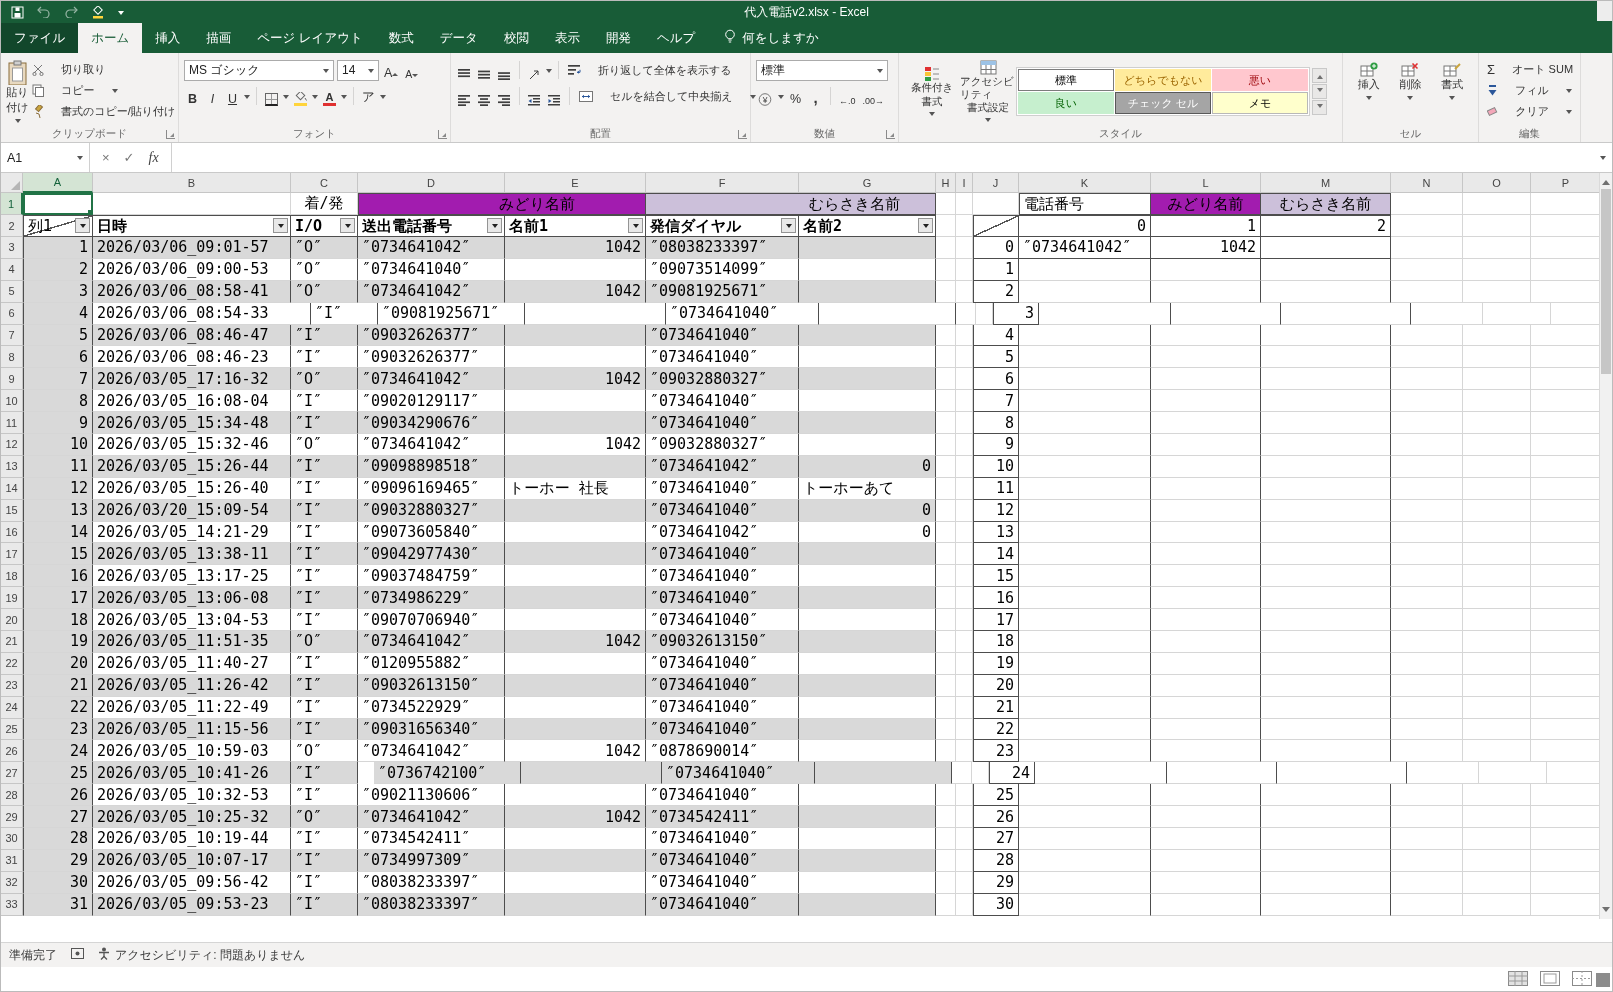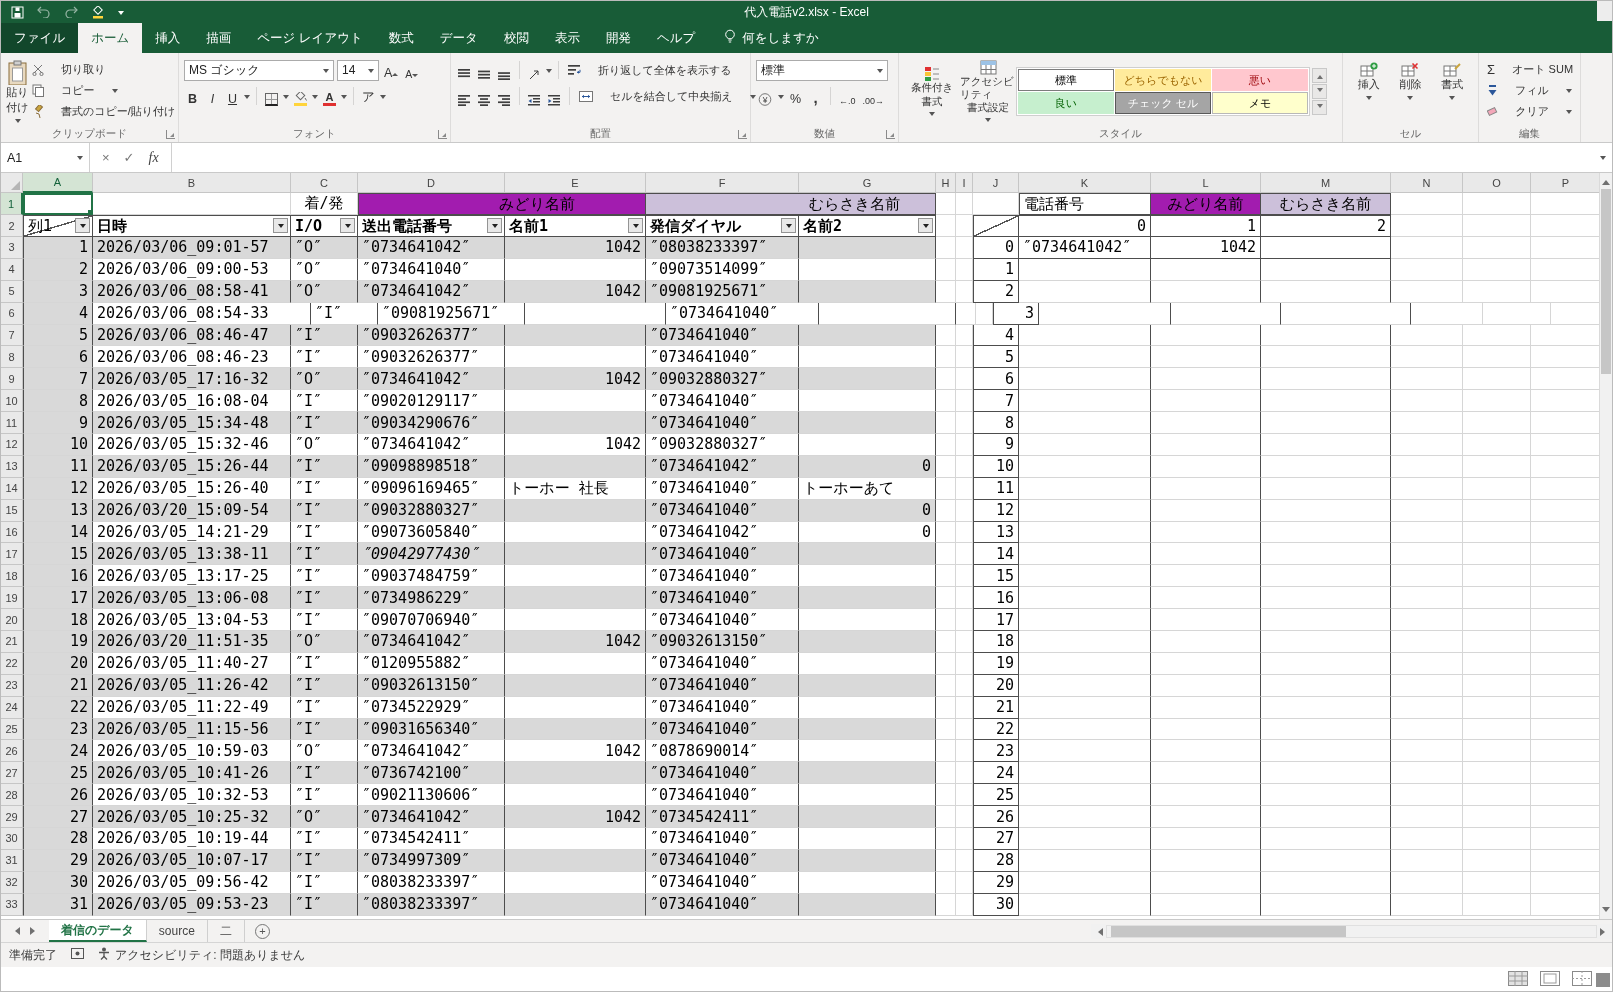--- a/index.html
+++ b/index.html
@@ -884,21 +884,21 @@
         <div class="gc br" style="width: 130px;"></div>
         <div class="gc" style="width: 72px;"></div>
         <div class="gc" style="width: 68px;"></div>
         <div class="gc" style="width: 70px;"></div>
       </div>
       <div class="grow" style="height: 21.9px;">
         <div class="gc gut" style="width: 22px;">17</div>
         <div class="gc agray num bl br" style="width: 70px;">15</div>
         <div class="gc br band" style="width: 198px;">2026/03/05_13:38-11</div>
         <div class="gc br band" style="width: 67px;">″I″</div>
-        <div class="gc br band" style="width: 147px; font-style: italic;">″09042977430″</div>
+        <div class="gc br band" style="width: 147px;">″09042977430″</div>
         <div class="gc br band" style="width: 141px;"></div>
         <div class="gc br band" style="width: 153px;">″0734641040″</div>
         <div class="gc br band" style="width: 137px;"></div>
         <div class="gc" style="width: 20px;"></div>
         <div class="gc" style="width: 17px;"></div>
         <div class="gc num bl br bb" style="width: 46px;">14</div>
         <div class="gc br" style="width: 132px;"></div>
         <div class="gc br" style="width: 110px;"></div>
         <div class="gc br" style="width: 130px;"></div>
         <div class="gc" style="width: 72px;"></div>
@@ -958,21 +958,21 @@
         <div class="gc br" style="width: 132px;"></div>
         <div class="gc br" style="width: 110px;"></div>
         <div class="gc br" style="width: 130px;"></div>
         <div class="gc" style="width: 72px;"></div>
         <div class="gc" style="width: 68px;"></div>
         <div class="gc" style="width: 70px;"></div>
       </div>
       <div class="grow" style="height: 21.9px;">
         <div class="gc gut" style="width: 22px;">21</div>
         <div class="gc agray num bl br" style="width: 70px;">19</div>
-        <div class="gc br band" style="width: 198px;">2026/03/20_11:51-35</div>
+        <div class="gc br band" style="width: 198px;">2026/03/05_11:51-35</div>
         <div class="gc br band" style="width: 67px;">″O″</div>
         <div class="gc br band" style="width: 147px;">″0734641042″</div>
         <div class="gc br band num" style="width: 141px;">1042</div>
         <div class="gc br band" style="width: 153px;">″09032613150″</div>
         <div class="gc br band" style="width: 137px;"></div>
         <div class="gc" style="width: 20px;"></div>
         <div class="gc" style="width: 17px;"></div>
         <div class="gc num bl br bb" style="width: 46px;">18</div>
         <div class="gc br" style="width: 132px;"></div>
         <div class="gc br" style="width: 110px;"></div>
@@ -1074,21 +1074,21 @@
         <div class="gc br" style="width: 130px;"></div>
         <div class="gc" style="width: 72px;"></div>
         <div class="gc" style="width: 68px;"></div>
         <div class="gc" style="width: 70px;"></div>
       </div>
       <div class="grow" style="height: 21.9px;">
         <div class="gc gut" style="width: 22px;">27</div>
         <div class="gc agray num bl br" style="width: 70px;">25</div>
         <div class="gc br band" style="width: 198px;">2026/03/05_10:41-26</div>
         <div class="gc br band" style="width: 67px;">″I″</div>
-        <div class="gc br band" style="width: 147px;">″0736742100″</div>
+        <div class="gc br band" style="width: 147px; margin-left: 16px;">″0736742100″</div>
         <div class="gc br band" style="width: 141px;"></div>
         <div class="gc br band" style="width: 153px;">″0734641040″</div>
         <div class="gc br band" style="width: 137px;"></div>
         <div class="gc" style="width: 20px;"></div>
         <div class="gc" style="width: 17px;"></div>
         <div class="gc num bl br bb" style="width: 46px;">24</div>
         <div class="gc br" style="width: 132px;"></div>
         <div class="gc br" style="width: 110px;"></div>
         <div class="gc br" style="width: 130px;"></div>
         <div class="gc" style="width: 72px;"></div>
@@ -1214,43 +1214,20 @@
   <div class="vscroll">
     <div class="varrow">
         <span class="tri-up"></span>
       </div>
     <div class="vthumb"></div>
     <div class="varrow bot">
         <span class="tri-dn"></span>
       </div>
   </div>
 
-  <div class="tabstrip">
-    <div class="tnav">
-      <span class="tri-lf"></span>
-      <span class="tri-rt"></span>
-    </div>
-    <div class="stabs" id="sheet-tabs">
-        <div class="stab active">着信のデータ</div>
-        <div class="stab">source</div>
-        <div class="stab">二</div>
-      </div>
-    <div class="addsheet">+</div>
-    <div class="hscroll">
-      <div class="harrow">
-          <span class="tri-lf"></span>
-        </div>
-      <div class="htrack">
-          <div class="hthumb"></div>
-        </div>
-      <div class="harrow">
-          <span class="tri-rt"></span>
-        </div>
-    </div>
-  </div>
 
   <div class="statusbar">
     <span>準備完了</span>
     <span>
       <svg width="13" height="11">
           <rect x="0.5" y="0.5" width="12" height="10" fill="none" stroke="#555"></rect>
           <circle cx="6.5" cy="5.5" r="2" fill="#555"></circle>
         </svg>
     </span>
     <span style="display:flex;align-items:center;gap:5px">

